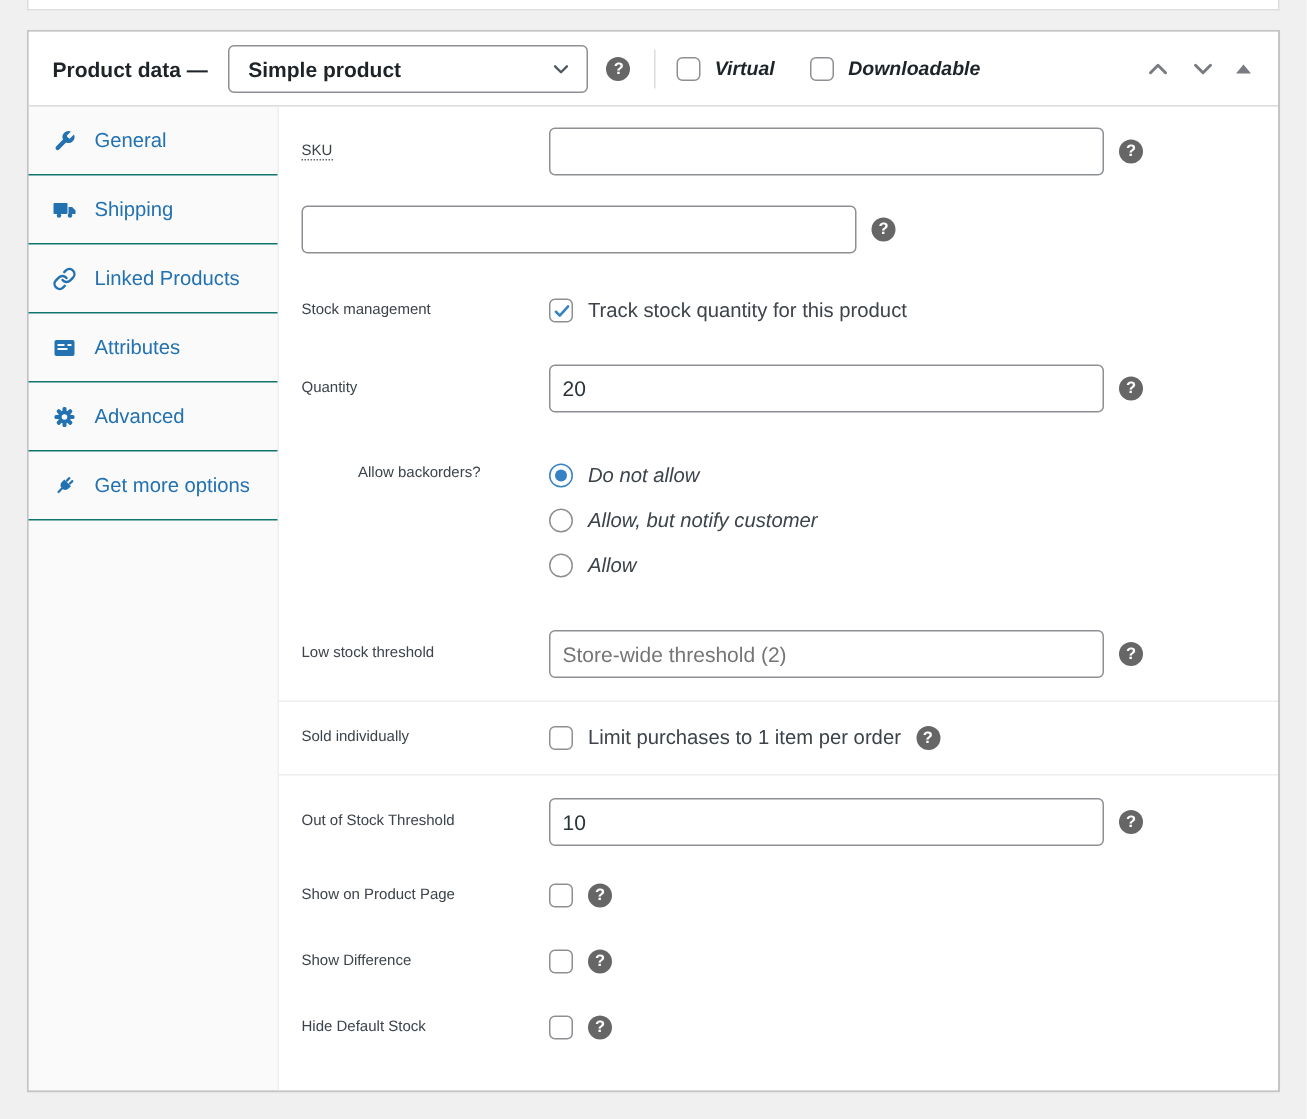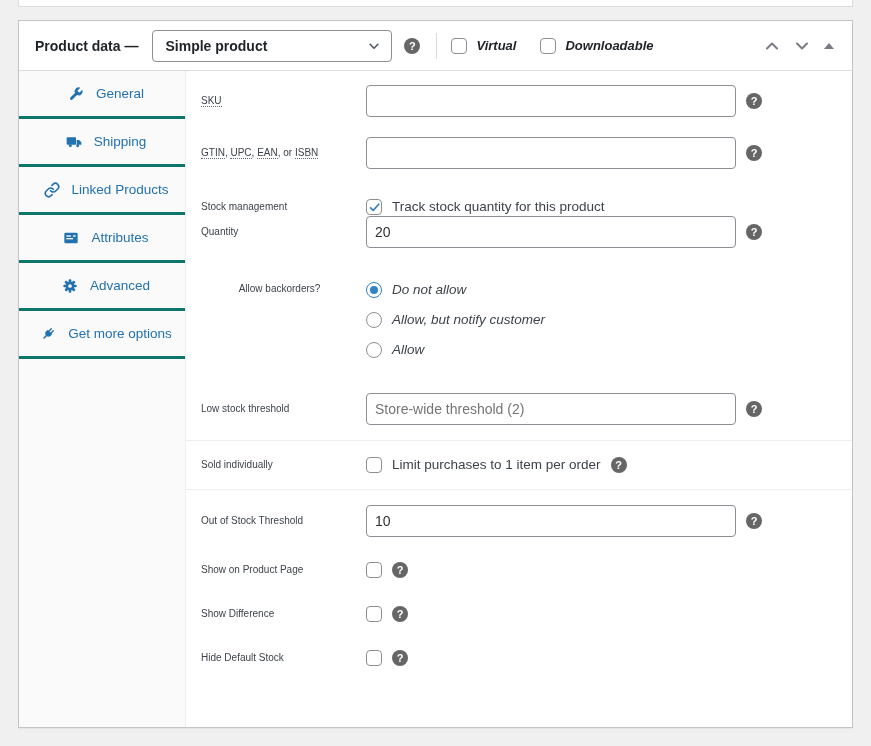--- a/index.html
+++ b/index.html
@@ -46,21 +46,21 @@
   .handle-btn { background:none; border:none; padding:4px; cursor:pointer; display:flex; align-items:center; }
   .tri-up { width:0; height:0; border-left:5px solid transparent; border-right:5px solid transparent; border-bottom:6px solid #787c82; }
   
   .pd-body { flex:1; display:flex; min-height:0; }
   .tabs {
     width:167px; flex:0 0 167px; list-style:none;
     background:#fafafa; border-right:1px solid #eee;
   }
   .tab {
     display:flex; align-items:flex-start; padding:14px 8px 13px 16px;
-    border-bottom:3px solid #0f766e; cursor:pointer; line-height:18px;justify-content:center;
+    border-bottom:1px solid #0f766e; cursor:pointer; line-height:18px;
   }
   .tab .ticon { width:16px; height:16px; margin-right:12px; flex:0 0 16px; margin-top:1px; }
   .tab .ticon svg { width:16px; height:16px; display:block; }
   .tab a { color:#2271b1; text-decoration:none; font-size:13.5px; }
   .tab.active { background:#eee; }
   .tab.active a { color:#555; }
   .tab-wrap a { display:inline; }
   
   .panel { flex:1; padding:14px 16px 16px 15px; background:#fff; overflow:hidden; }
   .form-row { display:flex; align-items:center; }
@@ -87,21 +87,21 @@
     flex:0 0 16px; cursor:pointer;
   }
   .radio.on { border-color:#3582c4; }
   .radio.on .dot { width:8px; height:8px; border-radius:50%; background:#3582c4; }
   .radio-opt { display:flex; align-items:center; }
   .radio-stack { display:flex; flex-direction:column; gap:12px; padding-top:1px;font-style:italic; }
   .divider { border:none; border-top:1px solid #eee; margin:15px -16px 15px -15px; }
   
   .r-sku      { margin-bottom:20px; }
   .r-gtin     { margin-bottom:29px; }
-  .r-stockmgmt{ }
+  .r-stockmgmt{ margin-bottom:27px; }
   .r-qty      { margin-bottom:32px; }
   .r-back     { margin-bottom:34px; }
   .r-low      { margin-bottom:12px; }
   .r-sold     { margin:4px 0 6px 0; }
   .r-oos      { margin-bottom:24px; }
   .r-showpp   { margin-bottom:26px; }
   .r-showdiff { margin-bottom:26px; }
   .chev svg { display:block; }
 </style>
 </head>
@@ -232,21 +232,20 @@
 
     <div class="panel">
 
       <div class="form-row r-sku">
         <label class="flabel"><span class="abbr">SKU</span></label>
         <input class="txt" type="text" value="" style="">
         <span class="helptip help-after">?</span>
       </div>
 
       <div class="form-row r-gtin">
-        <label class="flabel"><span class="abbr">GTIN</span><span>, </span><span class="abbr">UPC</span><span>, </span><span class="abbr">EAN</span><span>, or </span><span class="abbr">ISBN</span></label>
         <input class="txt" type="text" value="" style="">
         <span class="helptip help-after">?</span>
       </div>
 
       <div class="form-row r-stockmgmt">
         <label class="flabel">Stock management</label>
         <span class="cbox">
           <svg viewBox="0 0 20 20">
               <path d="M4 10.5l4 4 8.5-9.5" fill="none" stroke="#3582c4" stroke-width="2.6" stroke-linecap="round" stroke-linejoin="round"></path>
             </svg>

